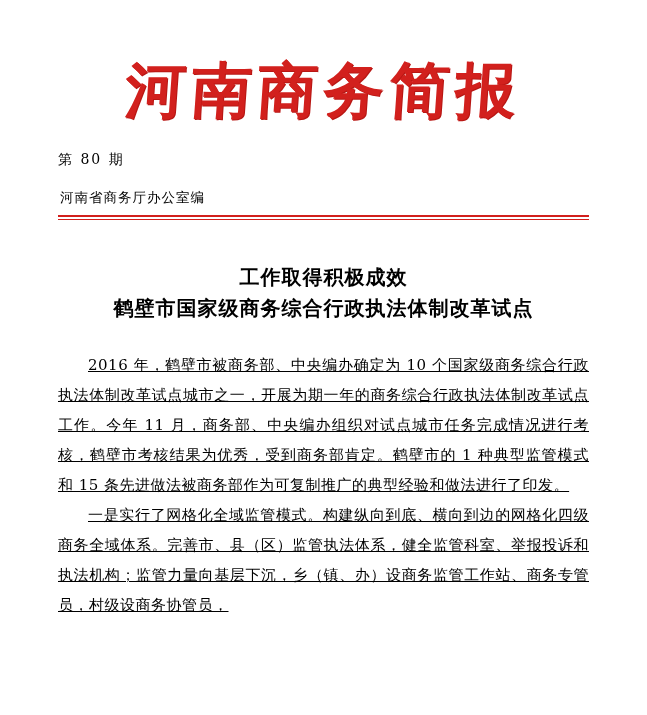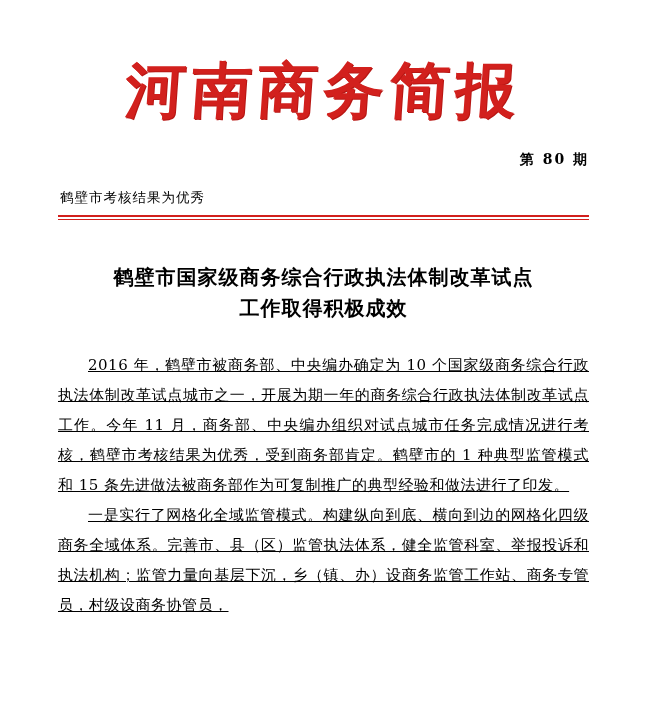--- a/index.html
+++ b/index.html
@@ -28,25 +28,24 @@
     font-family: "DejaVu Serif", serif;
     font-weight: bold;
     font-size: 60px;
     letter-spacing: 6px;
     line-height: 1.15;
     text-shadow: 1px 1px 0 #b81714;
     transform: skewX(-4deg);
   }
   .issue {
     margin-top: 26px;
-    text-align: right;
+    text-align: left;
     font-size: 14px;
     letter-spacing: 2px;
     font-family: "DejaVu Serif", serif;
-    font-weight: bold;
   }
   .meta-row {
     margin-top: 20px;
     display: flex;
     justify-content: space-between;
     align-items: flex-end;
     font-size: 13.5px;
     letter-spacing: 1px;
     font-family: "DejaVu Serif", serif;
     padding: 0 2px 6px 2px;
@@ -94,32 +93,32 @@
 </head>
 <body>
 
 <div class="page">
 
   <div class="masthead">河南商务简报</div>
 
   <div class="issue">第 80 期</div>
 
   <div class="meta-row">
-    <div class="meta-left">鹤壁市考核结果为优秀</div>
+    <div class="meta-left">河南省商务厅办公室编</div>
   </div>
 
   <div class="rule-wrap">
     <div class="rule-thick"></div>
     <div class="rule-gap"></div>
     <div class="rule-thin"></div>
   </div>
 
   <div class="article-title">
+    <div>工作取得积极成效</div>
     <div>鹤壁市国家级商务综合行政执法体制改革试点</div>
-    <div>工作取得积极成效</div>
   </div>
 
   <div class="body-text">
     <p>2016 年，鹤壁市被商务部、中央编办确定为 10 个国家级商务综合行政执法体制改革试点城市之一，开展为期一年的商务综合行政执法体制改革试点工作。今年 11 月，商务部、中央编办组织对试点城市任务完成情况进行考核，鹤壁市考核结果为优秀，受到商务部肯定。鹤壁市的 1 种典型监管模式和 15 条先进做法被商务部作为可复制推广的典型经验和做法进行了印发。</p>
     <p>一是实行了网格化全域监管模式。构建纵向到底、横向到边的网格化四级商务全域体系。完善市、县（区）监管执法体系，健全监管科室、举报投诉和执法机构；监管力量向基层下沉，乡（镇、办）设商务监管工作站、商务专管员，村级设商务协管员，</p>
   </div>
 
 </div>
 
 </body></html>

